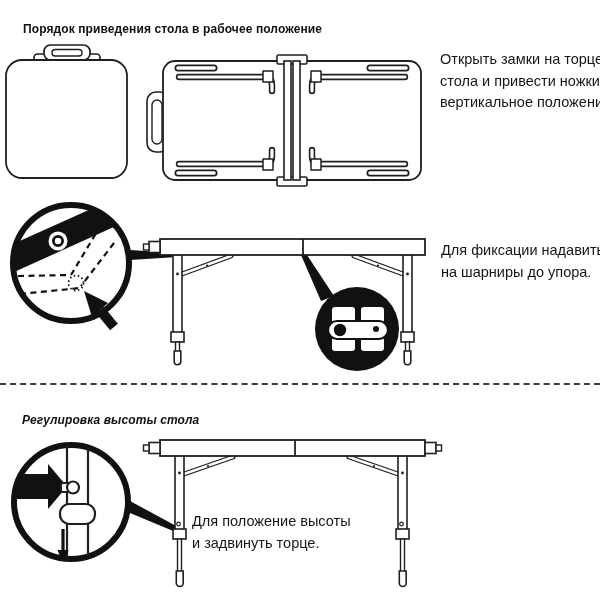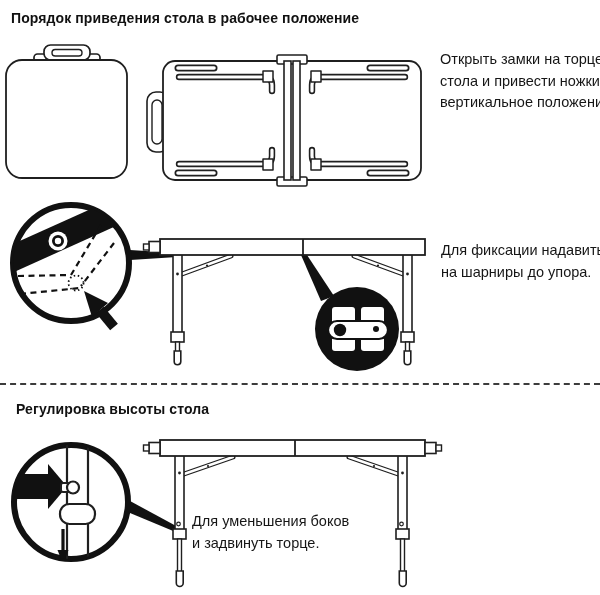--- a/index.html
+++ b/index.html
@@ -1,18 +1,18 @@
 <!DOCTYPE html>
 <html><head>
 <meta charset="utf-8">
 <style>
   html,body{margin:0;padding:0;background:#fff;}
   .page{position:relative;width:600px;height:595px;background:#ffffff;overflow:hidden;
         font-family:"Liberation Sans",sans-serif;color:#161616;}
-  h1,h2{position:absolute;margin:4px;font-size:14px;font-weight:700;color:#111;letter-spacing:.1px;}
+  h1,h2{position:absolute;margin:16px;font-size:12px;font-weight:700;color:#111;letter-spacing:.1px;}
   .txt{position:absolute;font-size:14.5px;line-height:21.5px;color:#161616;}
   .ln{display:block;}
   .fig{position:absolute;}
   .divider{position:absolute;left:0;top:383px;width:600px;height:0;border-top:2px dashed #3c3c3c;}
 </style>
 </head>
 <body>
 
 <div class="page">
 
@@ -129,21 +129,21 @@
   </svg>
 
   <div class="txt" style="left:441px;top:240px;width:180px;">
     <span class="ln">Для фиксации надавить</span>
     <span class="ln">на шарниры до упора.</span>
   </div>
 
 
   <div class="divider"></div>
 
-  <h2 style="left:12px;top:397px;">Регулировка высоты стола</h2>
+  <h2 style="left:6px;top:397px;font-style:italic;">Регулировка высоты стола</h2>
 
   <svg class="fig" style="left:128px;top:419px;" width="322" height="178" viewBox="0 0 322 178">
     <polygon points="2,82 2,94 50,114 50,108" fill="#111"></polygon>
     <g fill="none" stroke-linecap="round">
       <path d="M56 55 L105 38" stroke="#1f1f1f" stroke-width="5"></path>
         <path d="M56 55 L105 38" stroke="#fff" stroke-width="2.4"></path>
       <path d="M270 55 L221 38" stroke="#1f1f1f" stroke-width="5"></path>
         <path d="M270 55 L221 38" stroke="#fff" stroke-width="2.4"></path>
     </g>
     <g fill="#fff" stroke="#1f1f1f">
@@ -188,17 +188,17 @@
       <rect x="3" y="40" width="41" height="25" fill="#111"></rect>
       <polygon points="44,30 44,75 63,52.5" fill="#111"></polygon>
       <rect x="57" y="49" width="8" height="9" rx="2" fill="#fff" stroke="#1f1f1f" stroke-width="2"></rect>
       <circle cx="69" cy="53.5" r="6" fill="#fff" stroke="#1f1f1f" stroke-width="2.2"></circle>
       <line x1="59" y1="95" x2="59" y2="117" stroke="#111" stroke-width="3.2"></line>
       <polygon points="53.5,116 64.5,116 59,130" fill="#111"></polygon>
     </g>
   </svg>
 
   <div class="txt" style="left:192px;top:511px;width:240px;">
-    <span class="ln">Для уменьшения боков</span>
+    <span class="ln">Для положение высоты</span>
     <span class="ln">и задвинуть торце.</span>
   </div>
 
 </div>
 
 </body></html>

